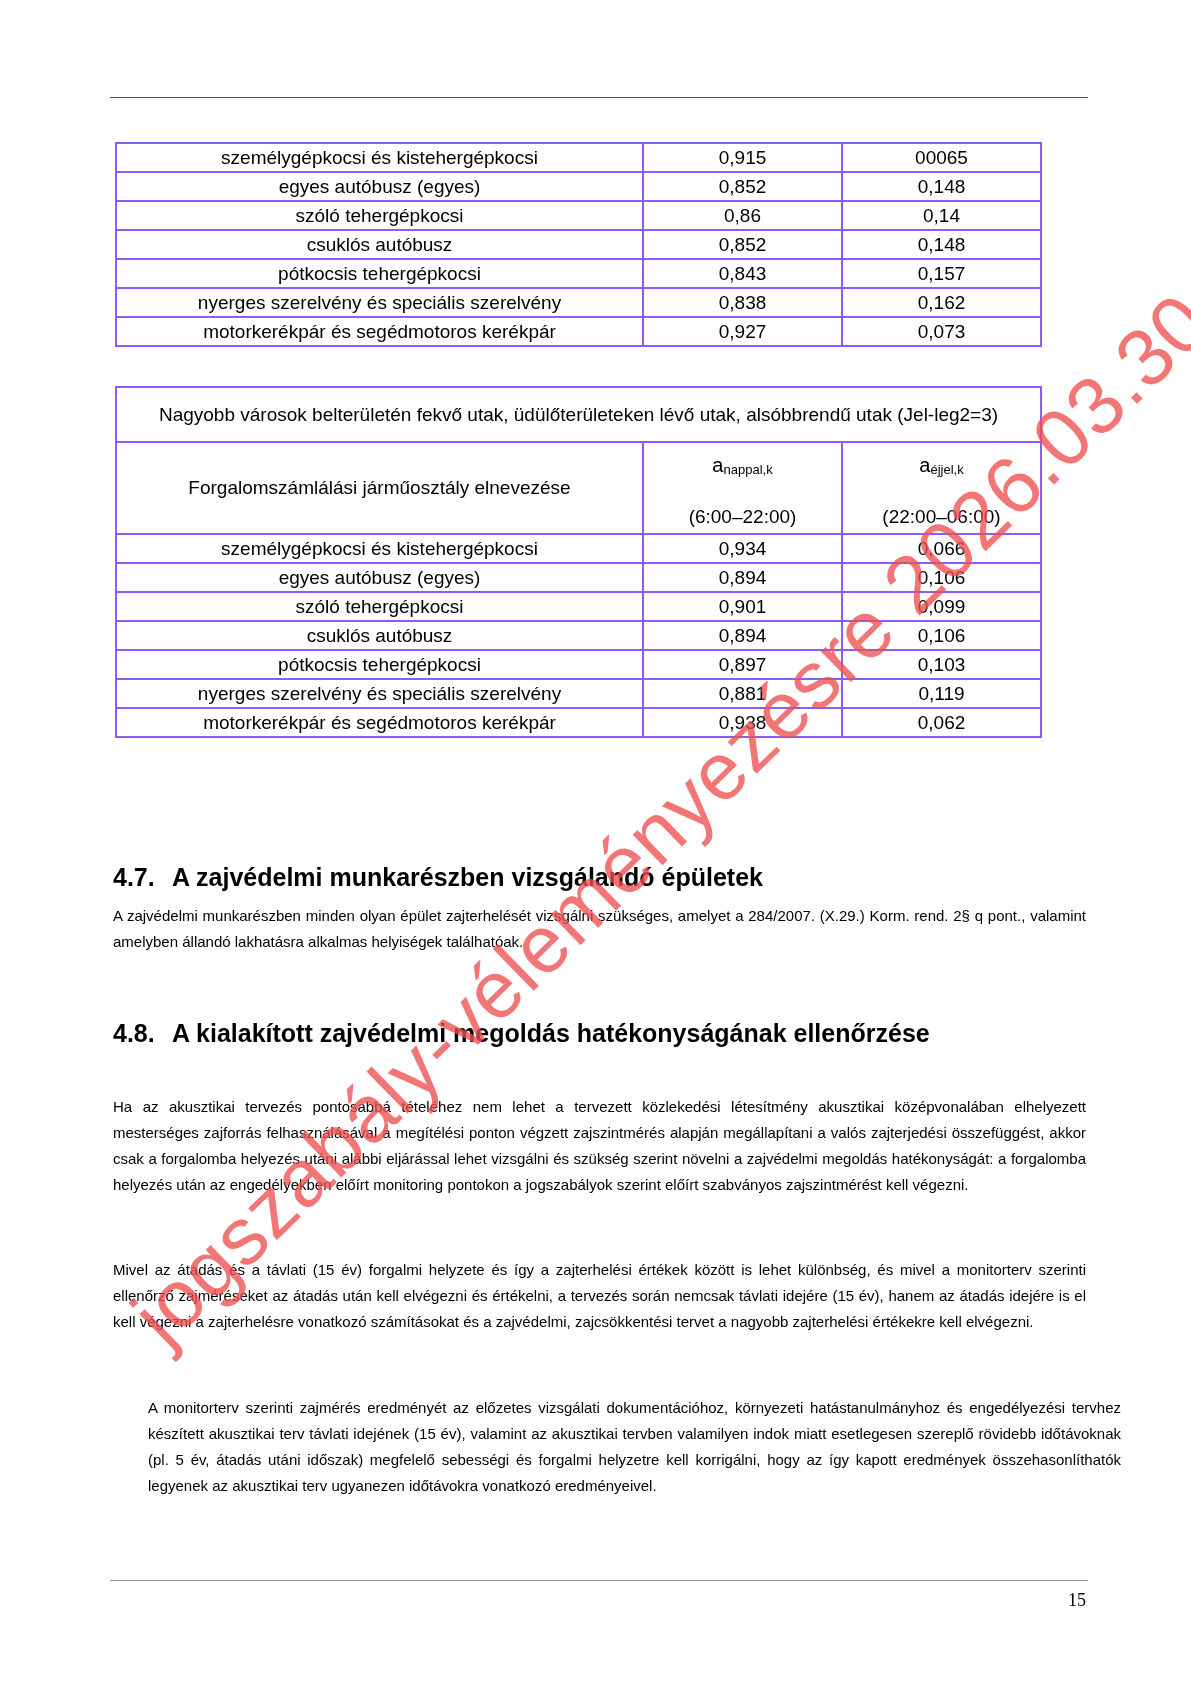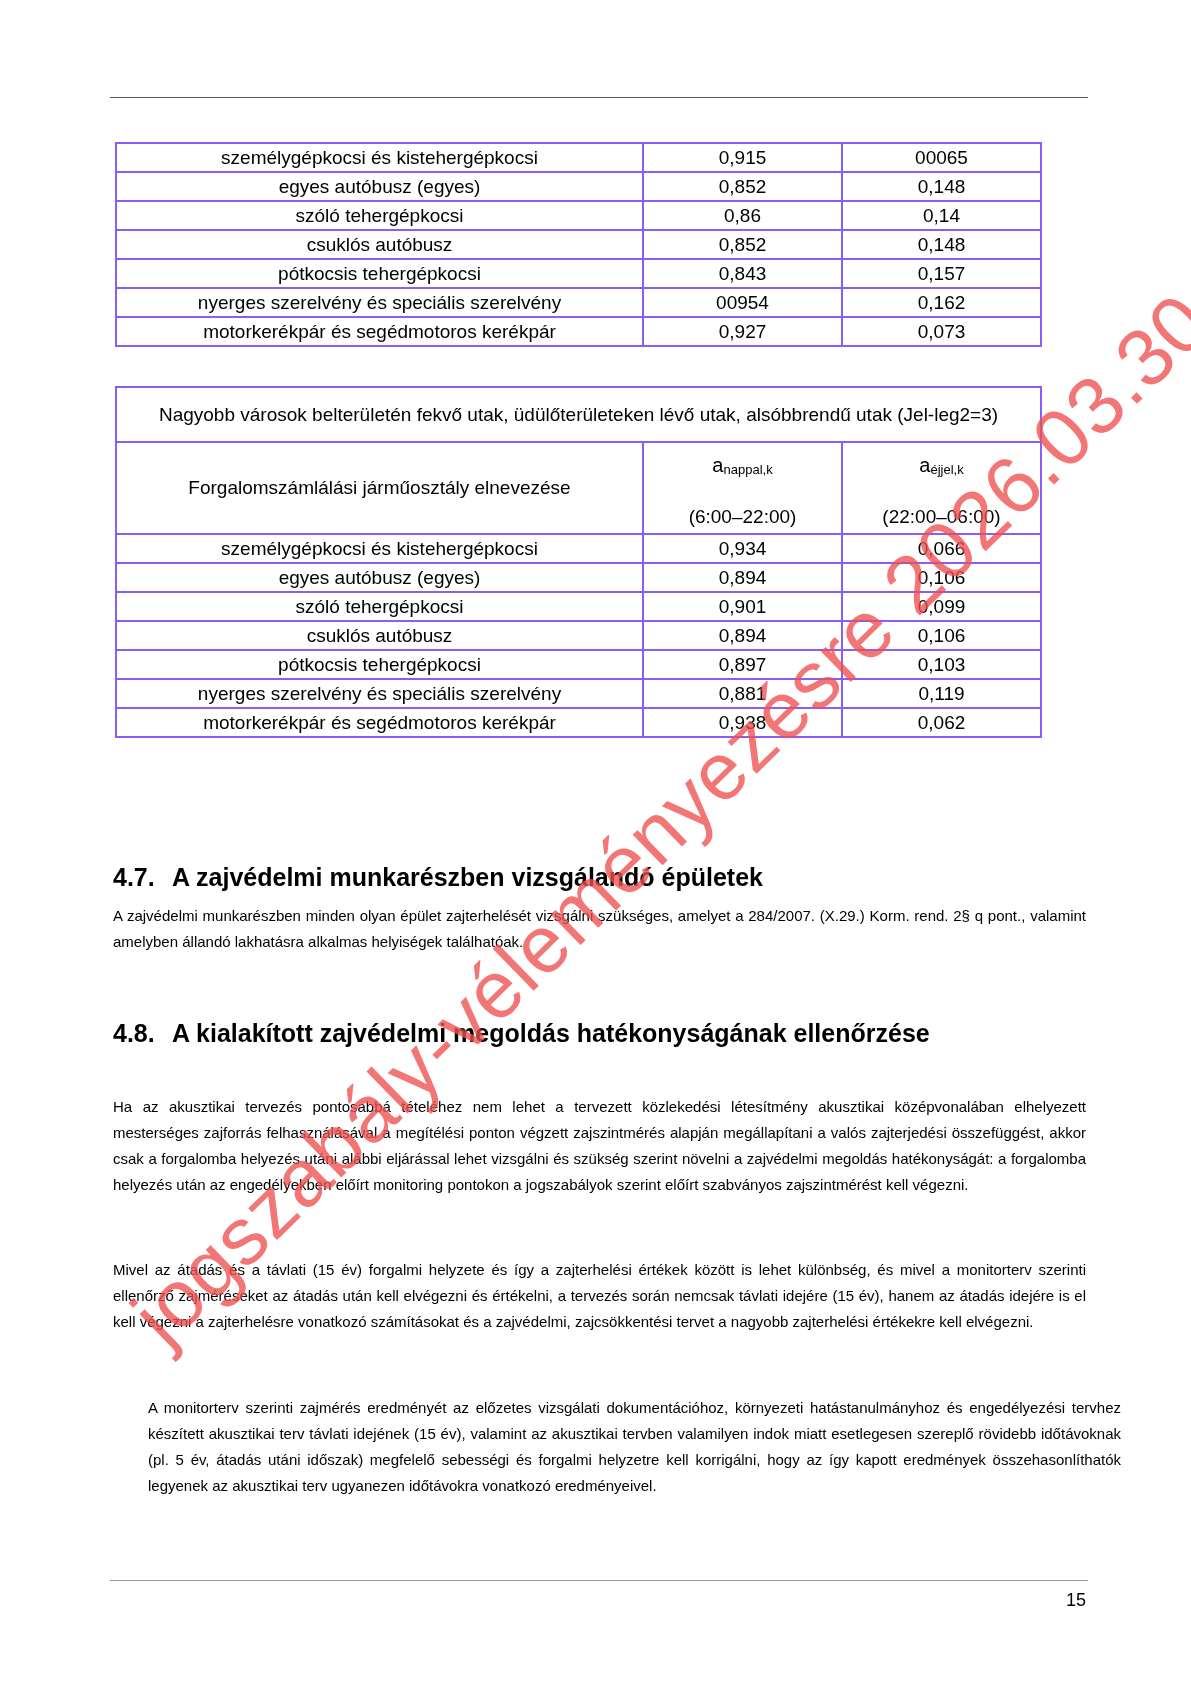--- a/index.html
+++ b/index.html
@@ -3,21 +3,21 @@
 <meta charset="utf-8">
 <style>
   html, body { margin: 0; padding: 0; background: #ffffff; }
   body {
     width: 1191px; height: 1684px; position: relative; overflow: hidden;
     font-family: "Liberation Sans", sans-serif; color: #000;
   }
   .rule { position: absolute; left: 110px; width: 978px; height: 0; border-top: 1.5px solid #555; }
   .rule.top { top: 97px; }
   .rule.bottom { top: 1580px; border-top-color: #999; }
-  .page-num { position: absolute; top: 1590px; right: 105px; font-size: 18px; }
+  .page-num { position: absolute; top: 1590px; right: 105px; font-size: 18px; font-family: Liberation Serif, serif; }
 
   table.coef {
     position: absolute; left: 115px; width: 925px;
     border-collapse: collapse; font-size: 19px; table-layout: fixed;
   }
   table.coef td { border: 2px solid #8b5cf6; text-align: center; padding: 0 4px; height: 27px; line-height: 27px; white-space: nowrap; }
   table.coef col.c1 { width: 527px; }
   table.coef col.c2 { width: 199px; }
   table.coef col.c3 { width: 199px; }
   #t1 { top: 142px; }
@@ -90,21 +90,21 @@
         <td>0,852</td>
         <td>0,148</td>
       </tr>
     <tr>
         <td>pótkocsis tehergépkocsi</td>
         <td>0,843</td>
         <td>0,157</td>
       </tr>
     <tr>
         <td>nyerges szerelvény és speciális szerelvény</td>
-        <td>00954</td>
+        <td>0,838</td>
         <td>0,162</td>
       </tr>
     <tr>
         <td>motorkerékpár és segédmotoros kerékpár</td>
         <td>0,927</td>
         <td>0,073</td>
       </tr>
   </tbody>
 </table>
 

